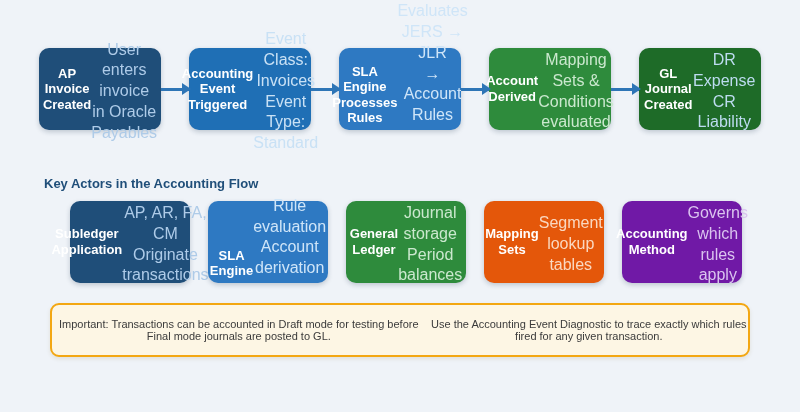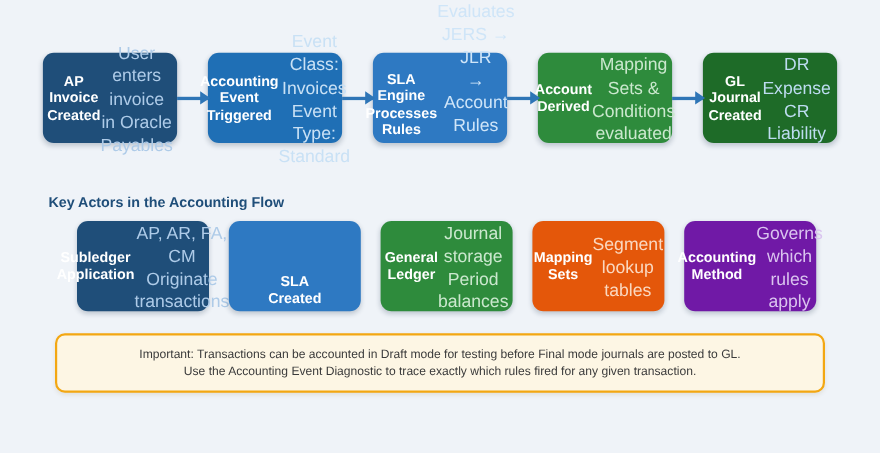--- a/index.html
+++ b/index.html
@@ -101,21 +101,21 @@
 
   
   .note {
     position: absolute;
     top: 303px; left: 50px;
     width: 700px; height: 54px;
     background: #FDF6E4;
     border: 2px solid #F3A712;
     border-radius: 9px;
     display: flex;
-    flex-direction: column;
+    flex-direction: row;
     justify-content: center;
     align-items: center;
     gap: 4px;
     box-shadow: 0 2px 4px rgba(120,90,20,0.12);
   }
   .note-line {
     color: #3B3B3B;
     font-size: 11px;
     text-align: center;
   }
@@ -166,21 +166,23 @@
 
   <div class="actors-row">
     <div class="box c-darkblue">
       <div class="box-title">Subledger
 Application</div>
       <div class="box-sub">AP, AR, FA, CM
 Originate transactions</div>
     </div>
     <div class="box c-brightblue">
       <div class="box-title">SLA
-Created</div>
+Engine</div>
+      <div class="box-sub">Rule evaluation
+Account derivation</div>
     </div>
     <div class="box c-green">
       <div class="box-title">General
 Ledger</div>
       <div class="box-sub">Journal storage
 Period balances</div>
     </div>
     <div class="box c-orange">
       <div class="box-title">Mapping
 Sets</div>

